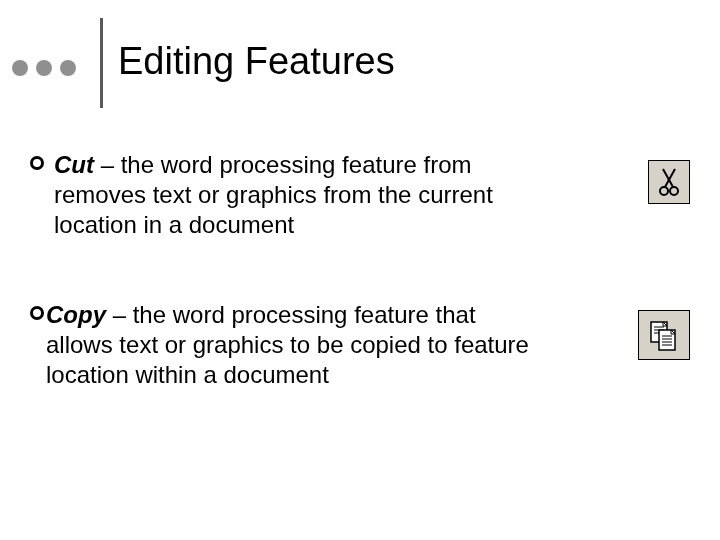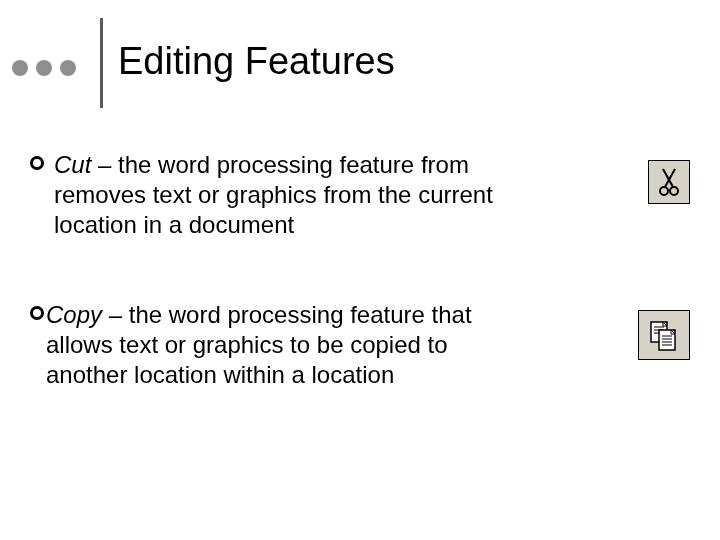--- a/index.html
+++ b/index.html
@@ -66,21 +66,21 @@
     flex: 0 0 auto;
     margin-right: 10px;
     margin-top: 6px;
     box-sizing: border-box;
   }
   .bullet-text {
     font-size: 24px;
     line-height: 1.25;
   }
   .term {
-    font-weight: normal;
+    font-weight: bold;
     font-style: italic;
   }
   .tight .bullet-mark {
     margin-right: 2px;
   }
   
   .icon-chip {
     position: absolute;
     right: 30px;
     background: #d6d2c8;
@@ -123,21 +123,21 @@
     <div class="bullet-item">
       <div class="bullet-mark"></div>
       <div class="bullet-text">
         <span class="term">Cut</span><span> – the word processing feature from removes text or graphics from the current location in a document</span>
       </div>
     </div>
 
     <div class="bullet-item tight">
       <div class="bullet-mark"></div>
       <div class="bullet-text">
-        <span class="term">Copy</span><span> – the word processing feature that allows text or graphics to be copied to another location within a location</span>
+        <span class="term">Copy</span><span> – the word processing feature that allows text or graphics to be copied to feature location within a document</span>
       </div>
     </div>
 
   </div>
 
   <div class="icon-chip chip-cut">
     <span>
       <svg width="26" height="30" viewBox="0 0 26 30">
 
         <line x1="7" y1="2" x2="17" y2="20" stroke="#000" stroke-width="2"></line>

